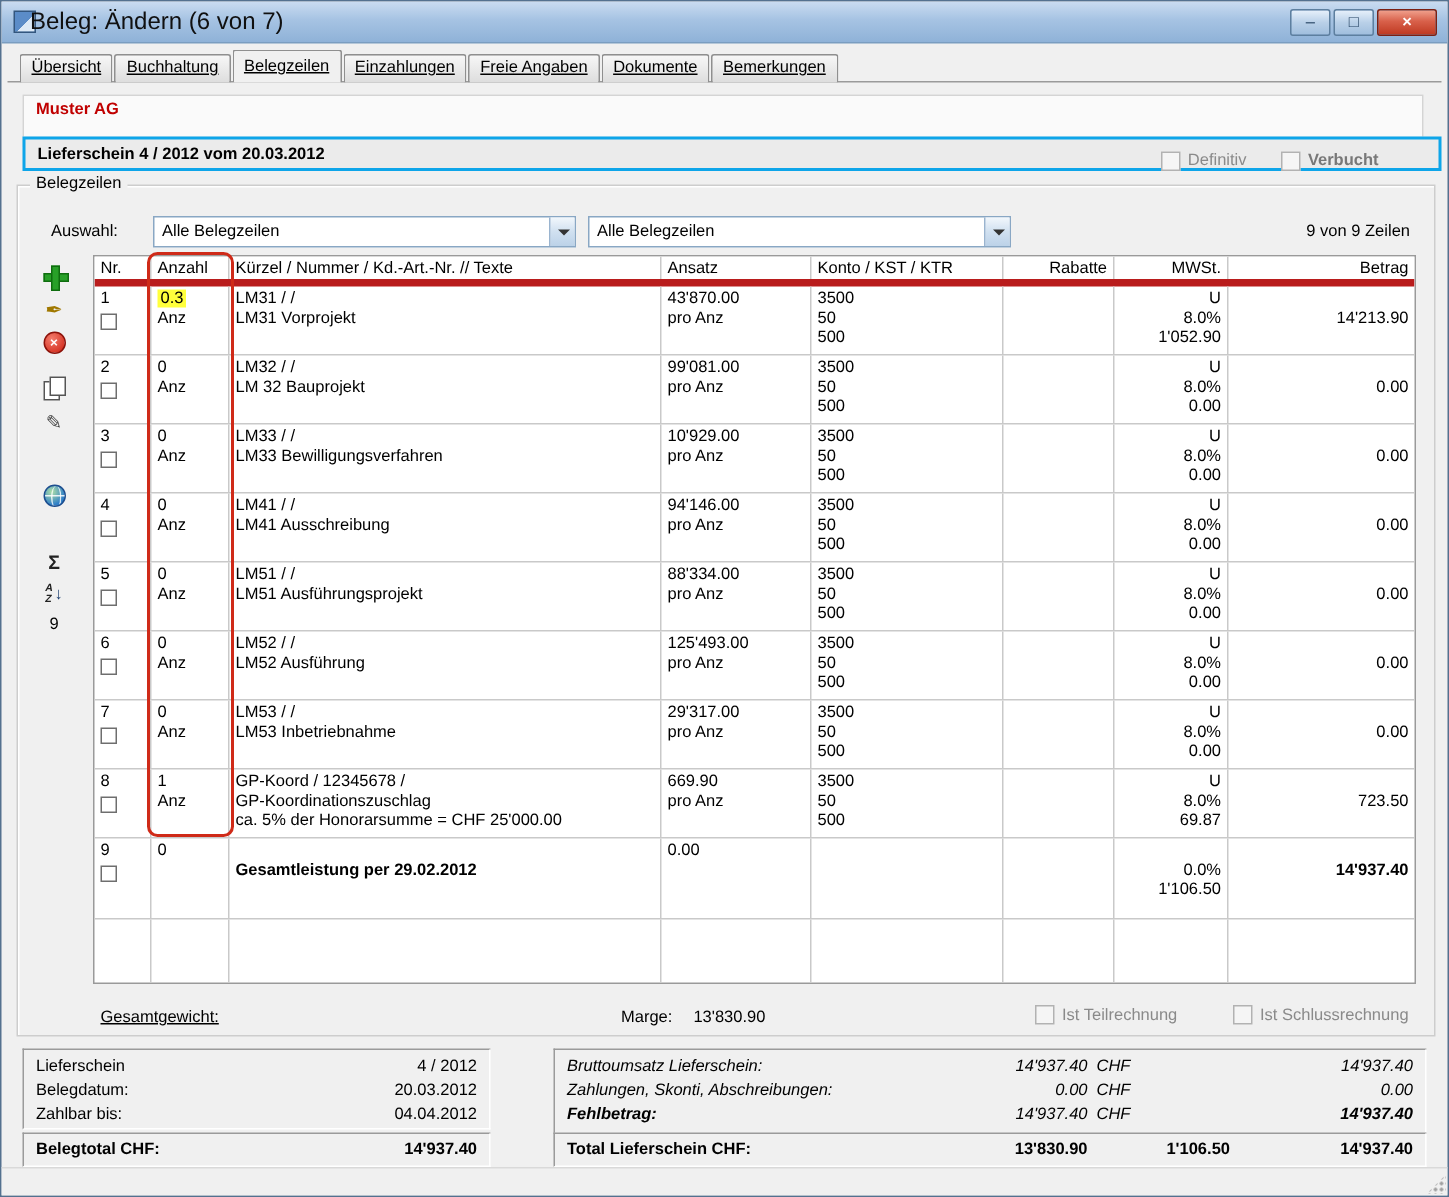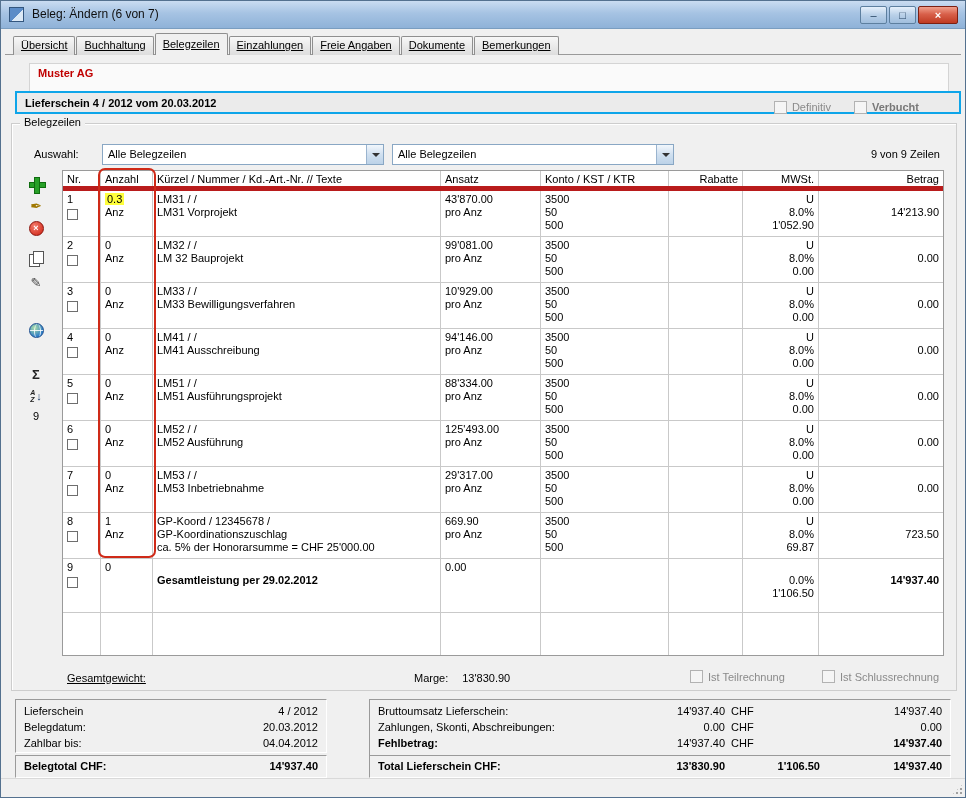--- a/index.html
+++ b/index.html
@@ -2,31 +2,31 @@
 <html><head>
 <meta charset="utf-8">
 <style>
 *{box-sizing:border-box;margin:0;padding:0;}
 html,body{width:966px;height:798px;}
 body{font-family:"Liberation Sans","DejaVu Sans",sans-serif;font-size:11px;color:#000;background:#fff;}
 .window{position:relative;width:966px;height:798px;background:#f0f0f0;border:1px solid #54718f;overflow:hidden;}
 
 .titlebar{position:absolute;left:0;top:0;right:0;height:28px;background:linear-gradient(#cadcf1,#a6c3e3 45%,#8fb2d8);border-bottom:1px solid #7a9dc0;z-index:5;}
 .appicon{position:absolute;left:8px;top:6px;width:15px;height:15px;background:linear-gradient(135deg,#5b8cc8 0 55%,#dce9f6 55% 100%);border:1px solid #33567e;}
-.title{position:absolute;left:31px;top:0;line-height:27px;font-size:12px;color:#101010;}
+.title{position:absolute;left:19px;top:0;line-height:27px;font-size:16px;color:#101010;}
 .winbtns{position:absolute;right:7px;top:5px;display:flex;gap:2px;}
 .wb{width:27px;height:18px;text-align:center;line-height:16px;font-size:11px;border:1px solid #5d7f9f;border-radius:2px;background:linear-gradient(#e6f0fb,#b9d0e8 50%,#a0bedd);color:#1c3a5a;}
 .wb.close{width:40px;background:linear-gradient(#f0a08c,#d8604a 45%,#bf3a22);border-color:#7c2012;color:#fff;font-weight:bold;}
 
 .tabline{position:absolute;left:4px;right:4px;top:53px;border-top:1px solid #9a9a9a;z-index:1;}
 .tabbar{position:absolute;left:12px;top:32px;height:22px;display:flex;align-items:flex-end;z-index:2;text-decoration:underline;}
 .tab{border:1px solid #8f8f8f;border-bottom:none;background:linear-gradient(#f7f7f7,#dddddd);padding:2px 7px 3px;margin-right:1px;height:19px;border-radius:2px 2px 0 0;white-space:nowrap;}
 .tab.active{background:#f0f0f0;height:22px;padding-top:4px;}
 
-.company-bar{position:absolute;left:14px;right:16px;top:62px;height:35px;background:#fafafa;border:1px solid #d4d4d4;line-height:19px;padding-left:8px;color:#c00000;font-weight:bold;z-index:2;margin-left:14px;}
+.company-bar{position:absolute;left:14px;right:16px;top:62px;height:35px;background:#fafafa;border:1px solid #d4d4d4;line-height:19px;padding-left:8px;color:#c00000;font-weight:bold;z-index:2;}
 .doc-bar{position:absolute;left:14px;right:4px;top:90px;height:23px;background:#ebebeb;border:2px solid #0ea5e9;line-height:21px;padding-left:8px;font-weight:bold;z-index:2;}
 .chkrow{display:flex;align-items:center;gap:5px;position:absolute;font-weight:normal;white-space:nowrap;}
 .chk-def{right:128px;top:4px;}
 .chk-verb{right:40px;top:4px;}
 .cbx13{width:13px;height:13px;background:#f5f5f5;border:1px solid #b2b2b2;flex:0 0 13px;}
 .dislabel{color:#8a8a8a;}
 .chk-verb .dislabel{font-weight:bold;color:#787878;}
 
 .groupbox{position:absolute;left:10px;width:946px;top:122px;height:568px;border:1px solid #cdcdcd;box-shadow:inset 1px 1px 0 #ffffff;z-index:2;}
 .gb-label{position:absolute;left:8px;top:-8px;background:#f0f0f0;padding:0 4px;}
@@ -82,21 +82,21 @@
 
 .gg{position:absolute;left:55px;top:548px;text-decoration:underline;}
 .marge{position:absolute;left:358px;top:548px;margin-left:44px;}
 .marge-val{margin-left:14px;}
 .chk-teil{left:678px;top:546px;}
 .chk-schluss{left:810px;top:546px;}
 
 .panel{position:absolute;background:#f0f0f0;border:1px solid;border-color:#9a9a9a #ffffff #ffffff #9a9a9a;z-index:2;}
 .left-info{left:14px;top:698px;width:312px;height:54px;padding-top:3px;}
 .left-total{left:14px;top:754px;width:312px;height:23px;display:flex;justify-content:space-between;padding:0 8px;line-height:21px;font-weight:bold;}
-.right-info{left:368px;top:698px;width:582px;height:68px;padding-top:3px;}
+.right-info{left:368px;top:698px;width:582px;height:68px;padding-top:3px;font-style:italic;}
 .right-total{left:368px;top:754px;width:582px;height:23px;display:grid;grid-template-columns:1fr 110px 95px 122px;padding:0 8px;line-height:21px;font-weight:bold;}
 .srow{display:flex;justify-content:space-between;padding:0 8px;line-height:16px;}
 .rrow{display:grid;grid-template-columns:1fr 110px 32px 185px;padding:0 8px;line-height:16px;}
 .r{text-align:right;}
 .chf{padding-left:6px;}
 
 .statusbar{position:absolute;left:0;right:0;bottom:0;height:19px;background:#f0f0f0;border-top:1px solid #d9d9d9;z-index:3;}
 .grip{position:absolute;right:1px;bottom:1px;width:13px;height:13px;background-image:radial-gradient(#a0a0a0 1px,transparent 1.4px);background-size:4px 4px;clip-path:polygon(100% 0,100% 100%,0 100%);}
 </style>
 </head>

